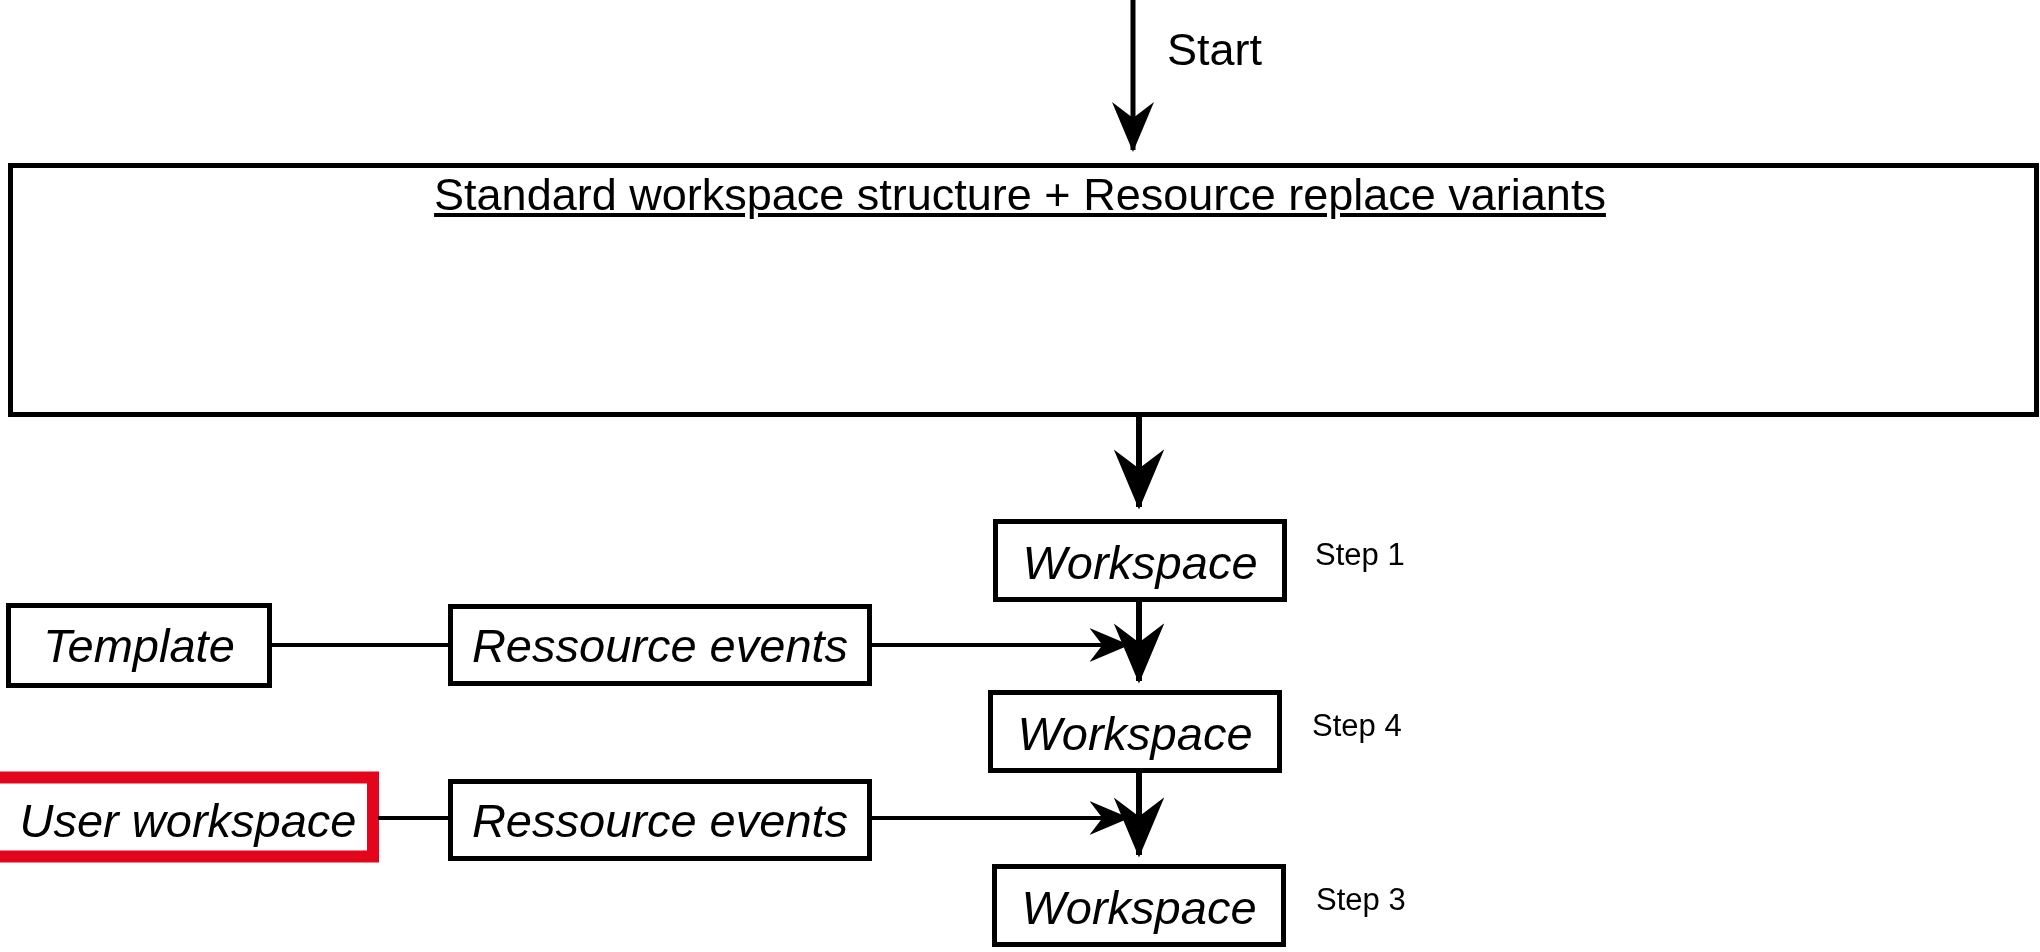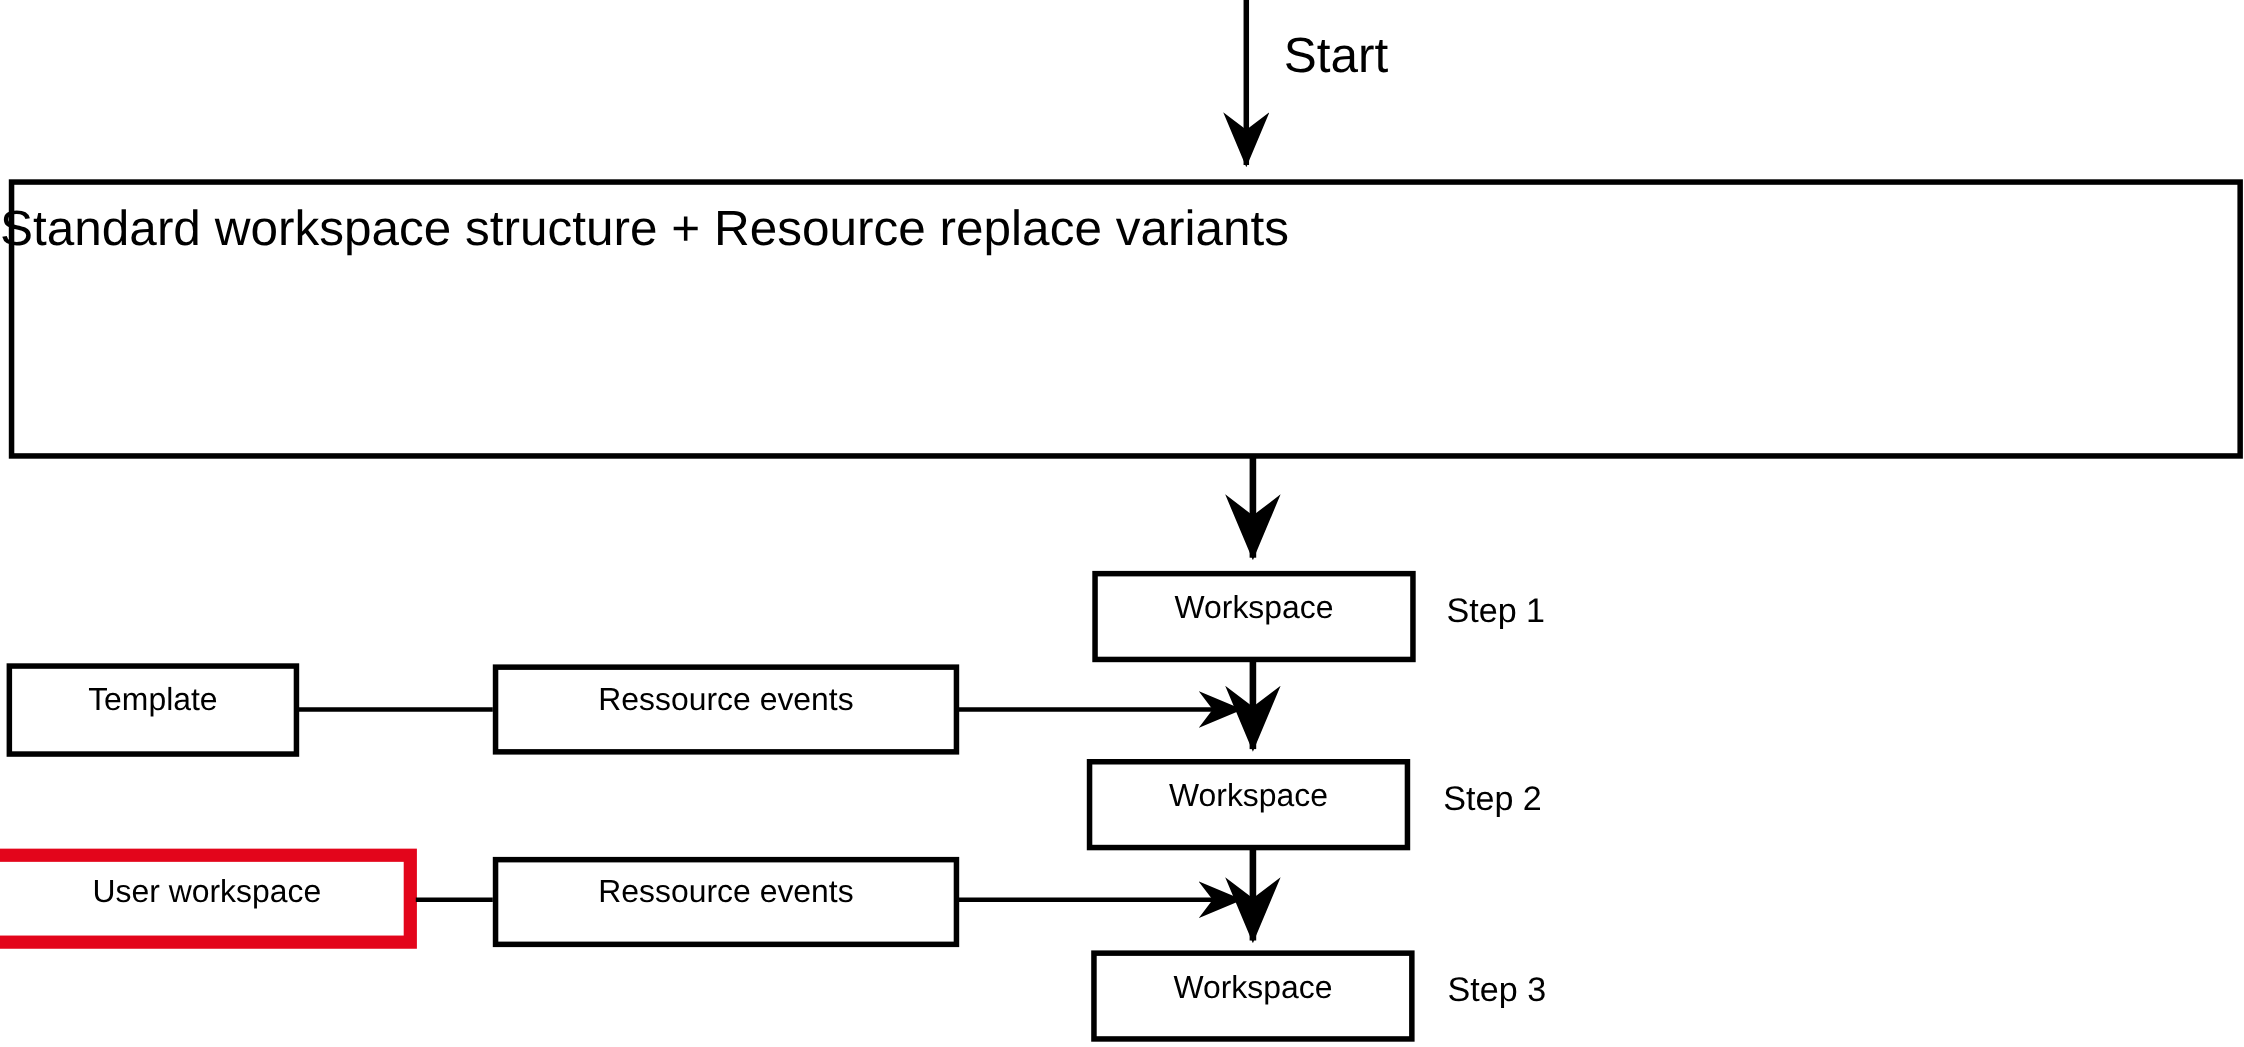--- a/index.html
+++ b/index.html
@@ -28,21 +28,22 @@
     height: 952px;
   }
   .node-label {
     position: absolute;
     font-family: "Liberation Sans", sans-serif;
     color: #000000;
     white-space: nowrap;
     line-height: 1;
   }
   .box-label {
-    font-size: 29px;
+    font-size: 47px;
+    font-style: italic;
   }
   .banner-label {
     font-size: 45px;
   }
   .edge-label {
     font-size: 45px;
   }
   .step-label {
     font-size: 31px;
   }
@@ -87,29 +88,29 @@
 
     <line x1="378" y1="818" x2="448" y2="818" stroke="#000000" stroke-width="4"></line>
 
     <rect x="450.5" y="781.5" width="419" height="77" fill="#ffffff" stroke="#000000" stroke-width="5"></rect>
 
     <line x1="870" y1="818" x2="1128" y2="818" stroke="#000000" stroke-width="4" marker-end="url(#arrowhead)"></line>
   </svg>
 
   <div class="node-label edge-label" style="left:1167px; top:27px;">Start</div>
 
-  <div class="node-label banner-label" style="left:0px; top:185px; width:2040px; text-align:left;">Standard workspace structure + Resource replace variants</div>
+  <div class="node-label banner-label" style="left:0px; top:172px; width:2040px; text-align:center;text-decoration:underline;">Standard workspace structure + Resource replace variants</div>
 
   <div class="node-label box-label" style="left:995px; top:539px; width:290px; text-align:center;">Workspace</div>
 
   <div class="node-label step-label" style="left:1315px; top:539px;">Step 1</div>
 
   <div class="node-label box-label" style="left:990px; top:710px; width:290px; text-align:center;">Workspace</div>
 
-  <div class="node-label step-label" style="left:1312px; top:710px;">Step 2</div>
+  <div class="node-label step-label" style="left:1312px; top:710px;">Step 4</div>
 
   <div class="node-label box-label" style="left:994px; top:884px; width:290px; text-align:center;">Workspace</div>
 
   <div class="node-label step-label" style="left:1316px; top:884px;">Step 3</div>
 
   <div class="node-label box-label" style="left:10px; top:797px; width:356px; text-align:center;">User workspace</div>
 
   <div class="node-label box-label" style="left:8px; top:622px; width:262px; text-align:center;">Template</div>
 
   <div class="node-label box-label" style="left:450px; top:622px; width:420px; text-align:center;">Ressource events</div>

